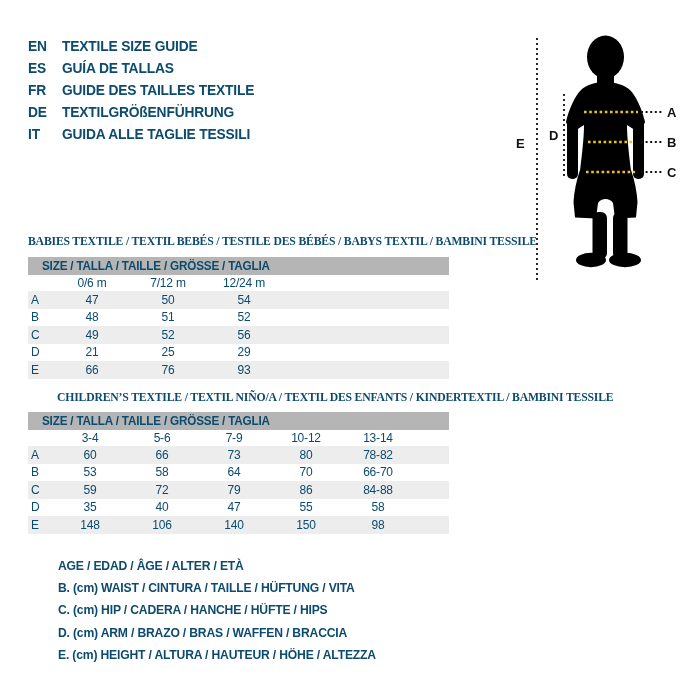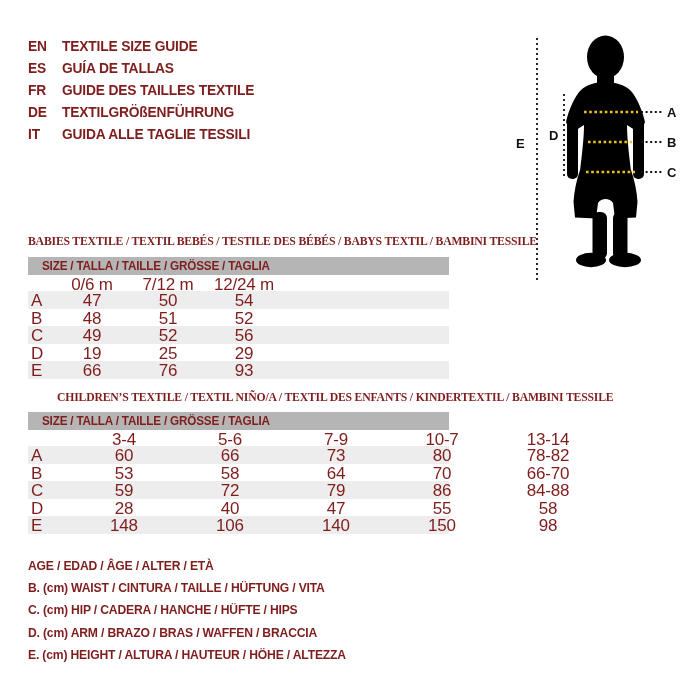--- a/index.html
+++ b/index.html
@@ -1,18 +1,18 @@
 <!DOCTYPE html>
 <html><head>
 <meta charset="utf-8">
 <style>
   html,body { margin:0; padding:0; background:#fff; }
   .canvas {
     position:relative; width:700px; height:700px; background:#ffffff;
-    font-family:"Liberation Sans", sans-serif; color:#7f1d1d; overflow:hidden;
+    font-family:"Liberation Sans", sans-serif; color:#0c4a6e; overflow:hidden;
   }
   .condensed {
     display:inline-block; transform:scaleX(0.9); transform-origin:0 50%;
     letter-spacing:-0.2px; white-space:nowrap;
   }
   
   .lang-list { position:absolute; left:28px; top:35px; }
   .lang-row { display:flex; height:21.8px; align-items:center;
               font-size:15px; font-weight:700;
               transform:scaleX(0.92); transform-origin:0 50%; letter-spacing:-0.2px; }
@@ -21,34 +21,34 @@
   .figure { position:absolute; left:505px; top:30px; width:190px; height:258px; }
   
   .sec-title { position:absolute; left:28px; font-size:13px; font-weight:700;font-family:Liberation Serif, serif; }
   .title-babies { top:233px; }
   .title-children { top:389px;margin-left:29px; }
   .size-bar { position:absolute; left:28px; width:421px; height:18px;
               background:#b5b5b5; font-size:13px; font-weight:700;
               line-height:18px; padding-left:14px; box-sizing:border-box; }
   .bar-babies { top:257px; }
   .bar-children { top:412px; }
-  .tbl { position:absolute; left:28px; width:421px; font-size:17px; }
+  .tbl { position:absolute; left:28px; width:421px; font-size:12px; }
   .tbl-babies { top:275px; }
   .tbl-children { top:430px; }
   .row { display:grid; height:17.5px; align-items:center; }
   .tbl-babies .row { grid-template-columns:26px 76px 76px 76px 1fr; }
-  .tbl-children .row { grid-template-columns:26px 72px 72px 72px 72px 72px 1fr;gap:34px; }
+  .tbl-children .row { grid-template-columns:26px 72px 72px 72px 72px 72px 1fr; }
   .row.head { height:16px; }
   .row.alt { background:#ededed; }
   .cell { text-align:center; letter-spacing:-0.2px; }
   .cell.lab { text-align:left; padding-left:3px; }
   
   .legend { position:absolute; left:28px; top:554px; font-size:13.5px;
             font-weight:700; }
-  .legend-line { height:22.3px; display:flex; align-items:center; }
+  .legend-line { height:22.3px; display:flex; align-items:center;margin-left:30px; }
   
   .sil { fill:#000000; }
   .mline-y { stroke:#eac516; stroke-width:2.4; stroke-dasharray:2.6 2.6; fill:none; }
   .mline-k { stroke:#111111; stroke-width:2; stroke-dasharray:2 2.6; fill:none; }
   .vline   { stroke:#111111; stroke-width:1.8; stroke-dasharray:2 3; fill:none; }
   .flabel  { font-family:"Liberation Sans", sans-serif; font-size:13px;
              font-weight:700; fill:#111111; }
 </style>
 </head>
 <body>
@@ -149,21 +149,21 @@
     </div>
     <div class="row alt">
       <div class="cell lab">C</div>
       <div class="cell">49</div>
       <div class="cell">52</div>
       <div class="cell">56</div>
       <div class="cell"></div>
     </div>
     <div class="row">
       <div class="cell lab">D</div>
-      <div class="cell">19</div>
+      <div class="cell">21</div>
       <div class="cell">25</div>
       <div class="cell">29</div>
       <div class="cell"></div>
     </div>
     <div class="row alt">
       <div class="cell lab">E</div>
       <div class="cell">66</div>
       <div class="cell">76</div>
       <div class="cell">93</div>
       <div class="cell"></div>
@@ -175,21 +175,21 @@
   </div>
   <div class="size-bar bar-children">
     <span class="condensed">SIZE / TALLA / TAILLE / GRÖSSE / TAGLIA</span>
   </div>
   <div class="tbl tbl-children">
     <div class="row head">
       <div class="cell lab"></div>
       <div class="cell">3-4</div>
       <div class="cell">5-6</div>
       <div class="cell">7-9</div>
-      <div class="cell">10-7</div>
+      <div class="cell">10-12</div>
       <div class="cell">13-14</div>
       <div class="cell"></div>
     </div>
     <div class="row alt">
       <div class="cell lab">A</div>
       <div class="cell">60</div>
       <div class="cell">66</div>
       <div class="cell">73</div>
       <div class="cell">80</div>
       <div class="cell">78-82</div>
@@ -208,21 +208,21 @@
       <div class="cell lab">C</div>
       <div class="cell">59</div>
       <div class="cell">72</div>
       <div class="cell">79</div>
       <div class="cell">86</div>
       <div class="cell">84-88</div>
       <div class="cell"></div>
     </div>
     <div class="row">
       <div class="cell lab">D</div>
-      <div class="cell">28</div>
+      <div class="cell">35</div>
       <div class="cell">40</div>
       <div class="cell">47</div>
       <div class="cell">55</div>
       <div class="cell">58</div>
       <div class="cell"></div>
     </div>
     <div class="row alt">
       <div class="cell lab">E</div>
       <div class="cell">148</div>
       <div class="cell">106</div>

